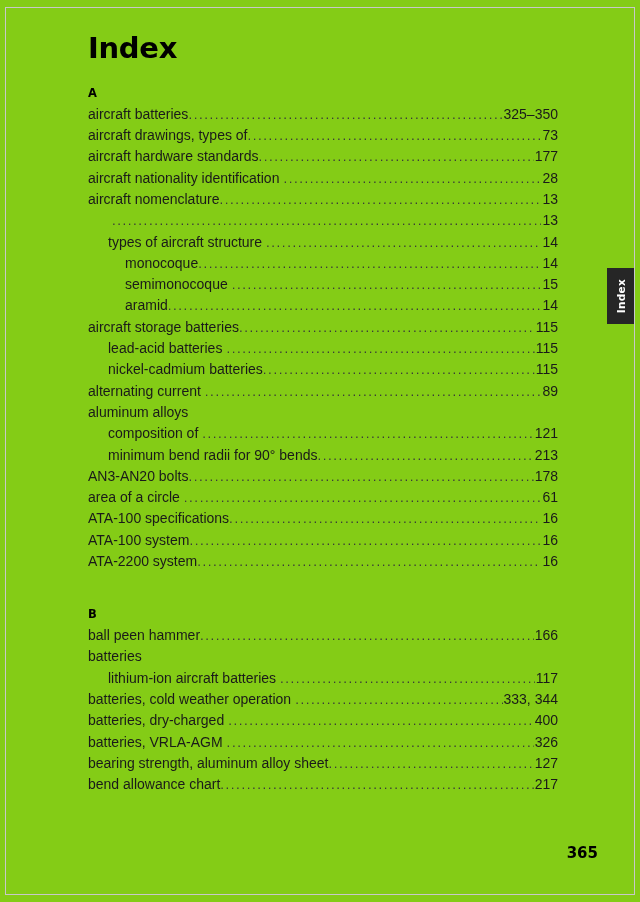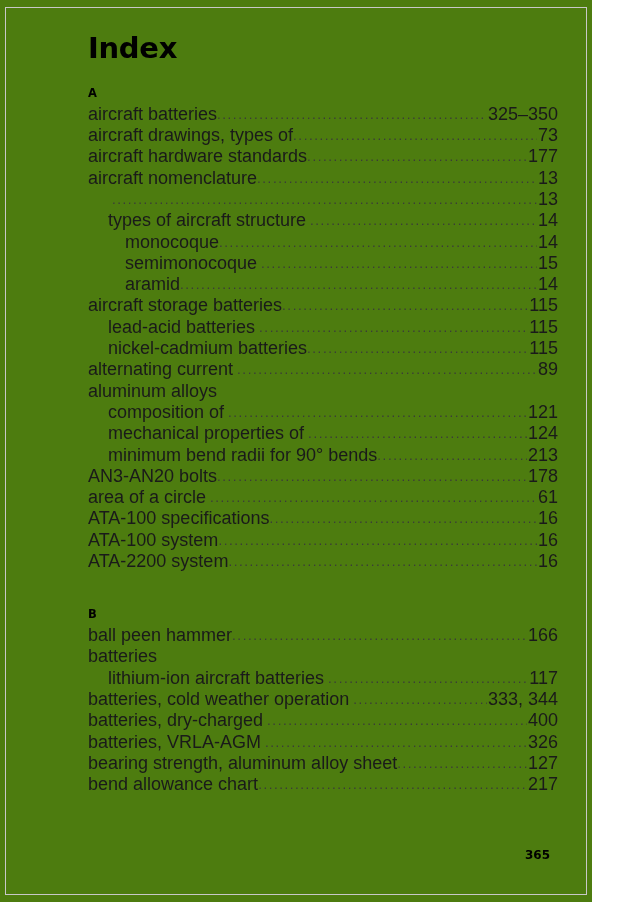--- a/index.html
+++ b/index.html
@@ -7,23 +7,23 @@
     margin: 0;
     padding: 0;
     background: #ffffff;
   }
   body {
     font-family: "Liberation Sans", sans-serif;
     -webkit-font-smoothing: antialiased;
   }
   .page {
     position: relative;
-    width: 592px;
+    width: 640px;
     height: 902px;
-    background: #4d7c0f;
+    background: #84cc16;
     box-sizing: border-box;
     overflow: hidden;
   }
   
   .page-frame {
     position: absolute;
     left: 5px;
     top: 7px;
     right: 5px;
     bottom: 7px;
@@ -54,21 +54,21 @@
     margin: 0 0 3px 0;
     line-height: 1.2;
     letter-spacing: 0.2px;
   }
   .section-gap {
     height: 36px;
   }
   .entry {
     display: flex;
     align-items: flex-end;
-    font-size: 18px;
+    font-size: 14px;
     line-height: 21.3px;
     color: #1a1a1a;
     white-space: nowrap;
   }
   .entry .label {
     flex: 0 0 auto;
   }
   .entry .leader {
     flex: 1 1 auto;
     overflow: hidden;
@@ -120,21 +120,21 @@
     color: #ffffff;
     writing-mode: vertical-rl;
     transform: rotate(180deg);
     letter-spacing: 0.3px;
   }
   .folio {
     position: absolute;
     right: 42px;
     bottom: 40px;
     font-family: "DejaVu Sans", sans-serif;
-    font-size: 12px;
+    font-size: 15px;
     font-weight: bold;
     color: #000000;
   }
 </style>
 </head>
 <body>
 
 <div class="page">
 
   <div class="page-frame"></div>
@@ -151,20 +151,25 @@
         <div class="entry lvl0">
           <span class="label">aircraft drawings, types of</span>
           <span class="leader"></span>
           <span class="pageno">73</span>
         </div>
         <div class="entry lvl0">
           <span class="label">aircraft hardware standards</span>
           <span class="leader"></span>
           <span class="pageno">177</span>
         </div>
+        <div class="entry lvl0 gap-before-leader">
+          <span class="label">aircraft nationality identification</span>
+          <span class="leader"></span>
+          <span class="pageno">28</span>
+        </div>
         <div class="entry lvl0">
           <span class="label">aircraft nomenclature</span>
           <span class="leader"></span>
           <span class="pageno">13</span>
         </div>
         <div class="entry lvl1 gap-before-leader">
           <span class="leader"></span>
           <span class="pageno">13</span>
         </div>
         <div class="entry lvl1 gap-before-leader">
@@ -209,25 +214,20 @@
         </div>
         <div class="entry lvl0 noleader">
           <span class="label">aluminum alloys</span>
           <span class="leader"></span>
           <span class="pageno"></span>
         </div>
         <div class="entry lvl1 gap-before-leader">
           <span class="label">composition of</span>
           <span class="leader"></span>
           <span class="pageno">121</span>
-        </div>
-        <div class="entry lvl1 gap-before-leader">
-          <span class="label">mechanical properties of</span>
-          <span class="leader"></span>
-          <span class="pageno">124</span>
         </div>
         <div class="entry lvl1">
           <span class="label">minimum bend radii for 90° bends</span>
           <span class="leader"></span>
           <span class="pageno">213</span>
         </div>
         <div class="entry lvl0">
           <span class="label">AN3-AN20 bolts</span>
           <span class="leader"></span>
           <span class="pageno">178</span>

